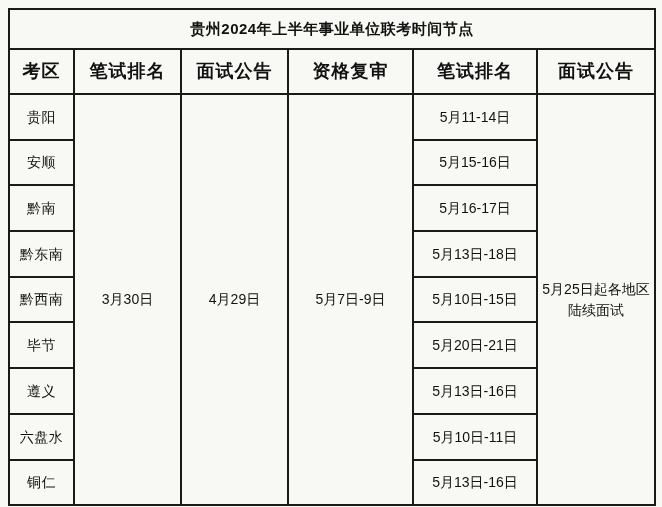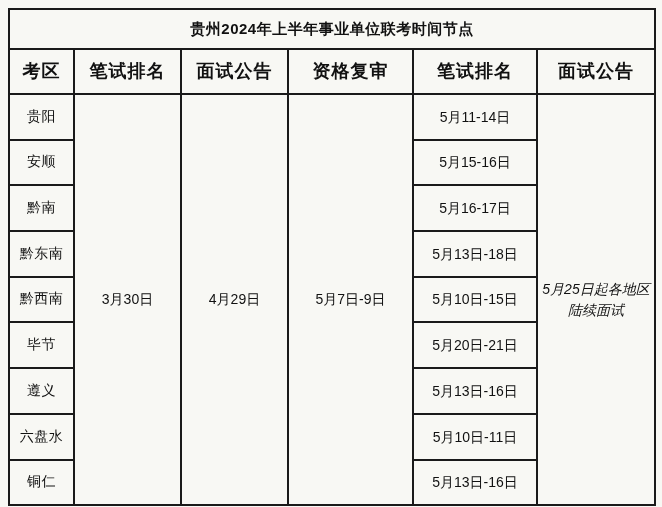--- a/index.html
+++ b/index.html
@@ -44,22 +44,22 @@
     font-weight: bold;
     letter-spacing: 0.5px;
   }
   tr.header-row th {
     height: 45px;
     font-size: 18px;
     font-weight: bold;
     letter-spacing: 1px;
   }
   tbody tr { height: 45.7px; }
-  td.region-cell { letter-spacing: 0.5px; font-family: Liberation Serif, serif; }
-  td.interview-cell { line-height: 1.6; font-style: italic; }
+  td.region-cell { letter-spacing: 0.5px; }
+  td.interview-cell { line-height: 1.6; }
 </style>
 </head>
 <body>
 
 <div class="page">
   <table class="exam-table">
     <colgroup>
       <col style="width:65px">
       <col style="width:107px">
       <col style="width:107px">

